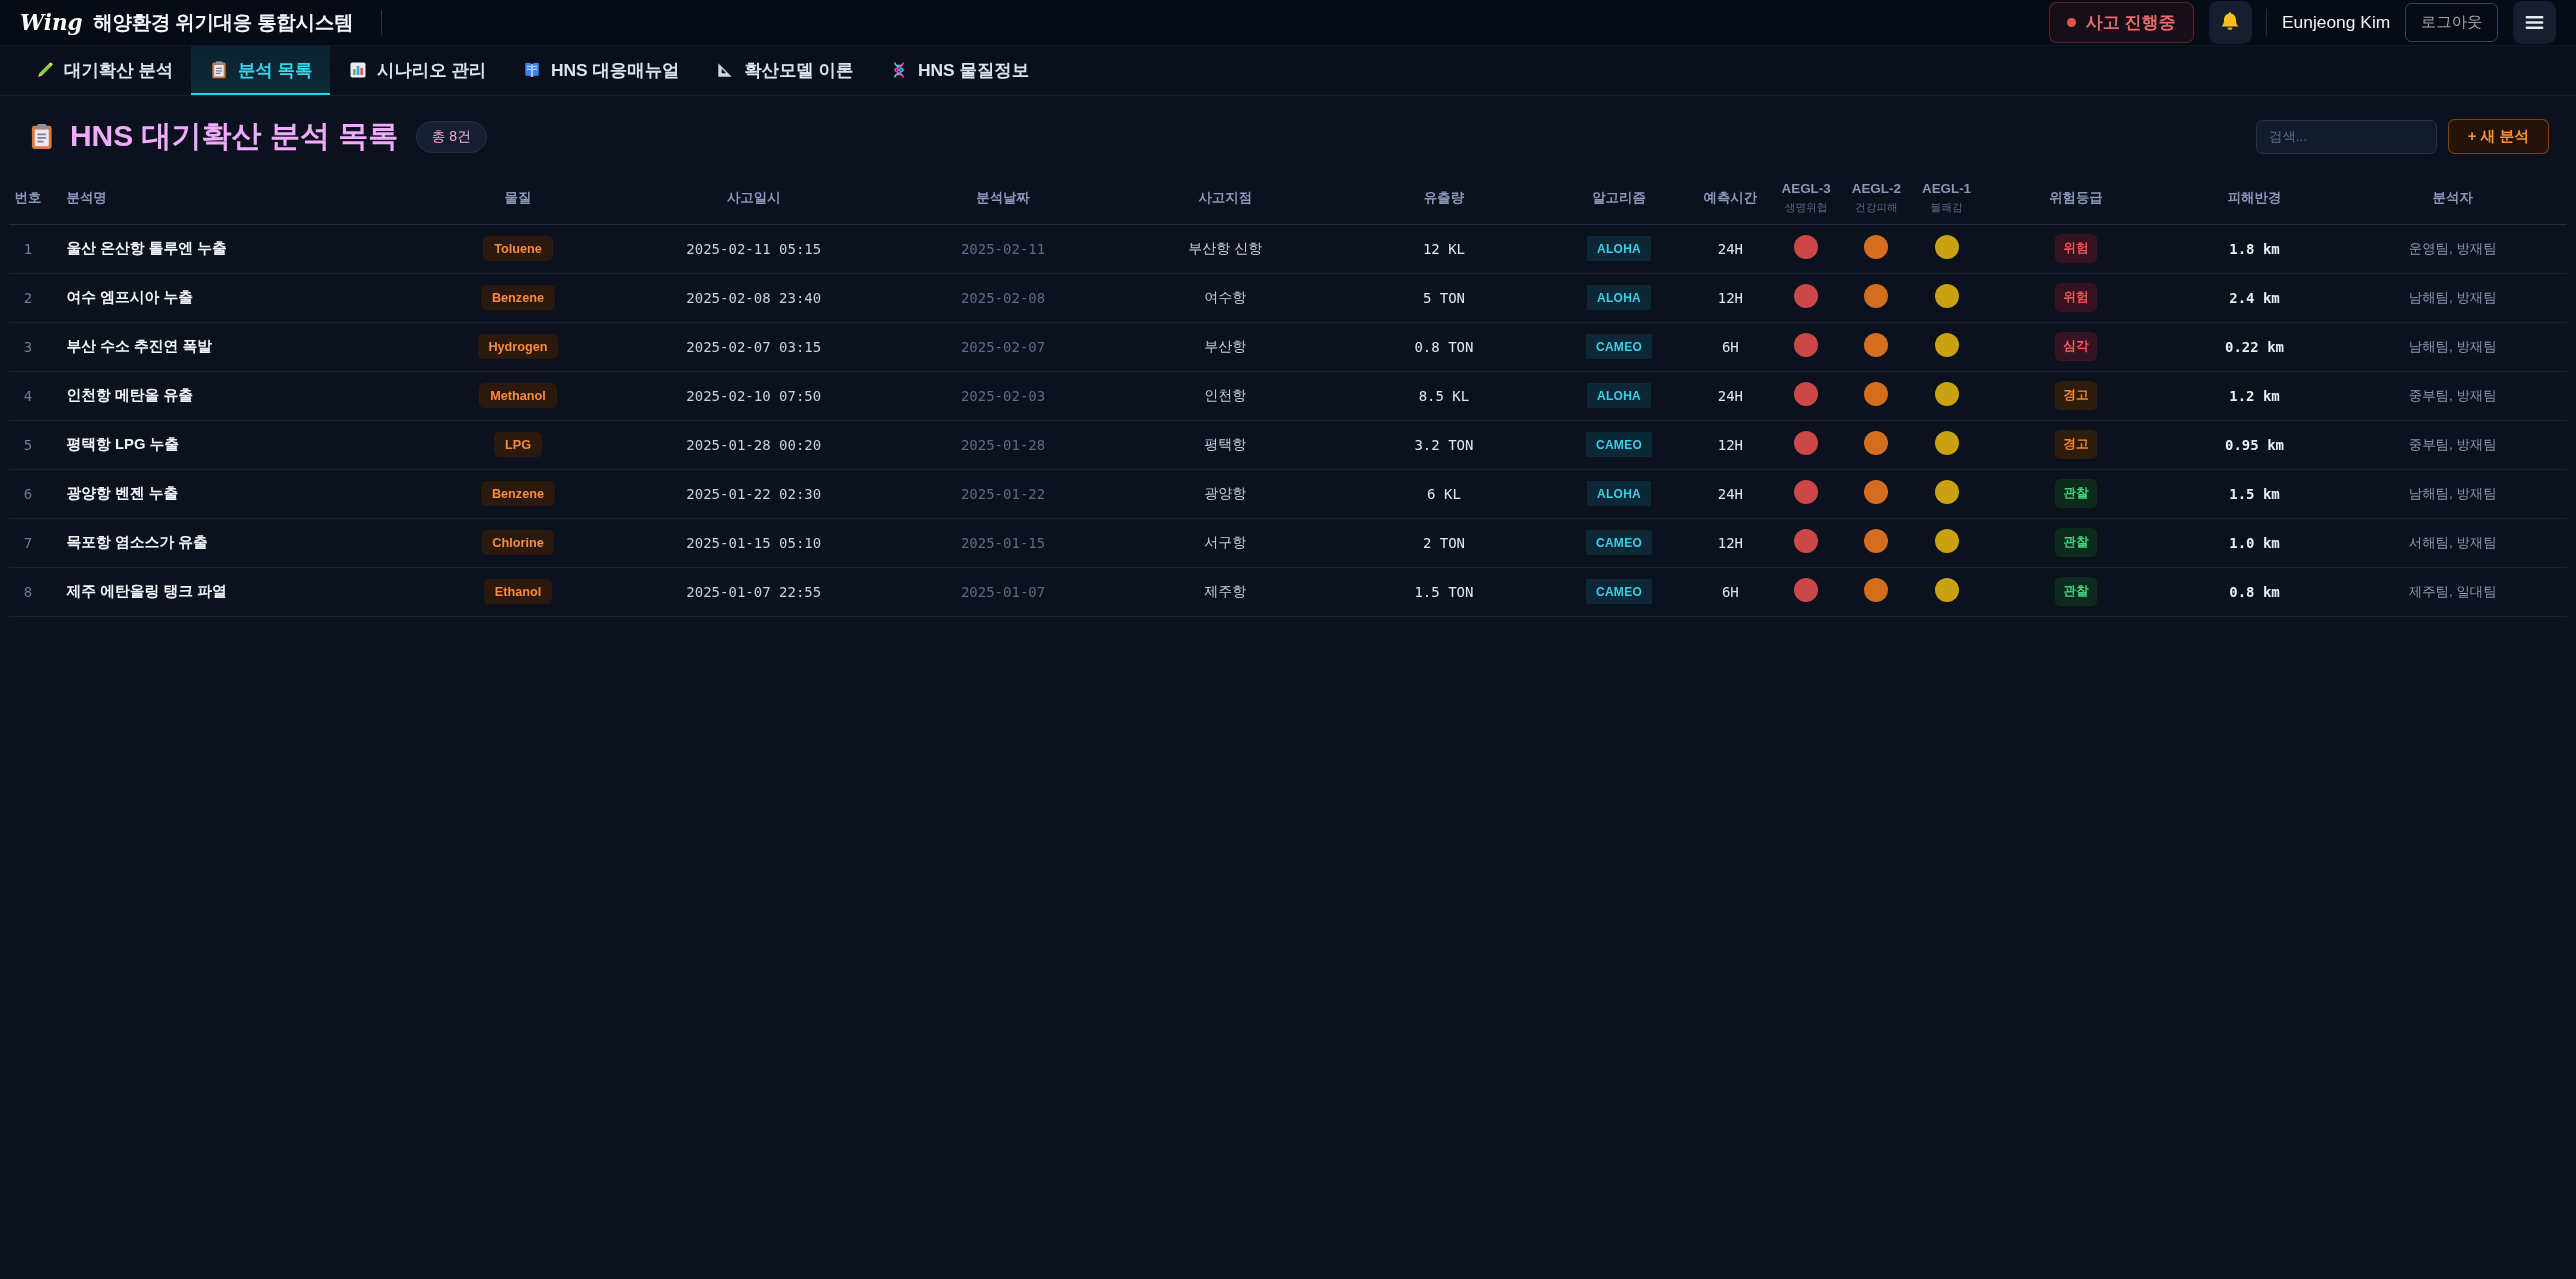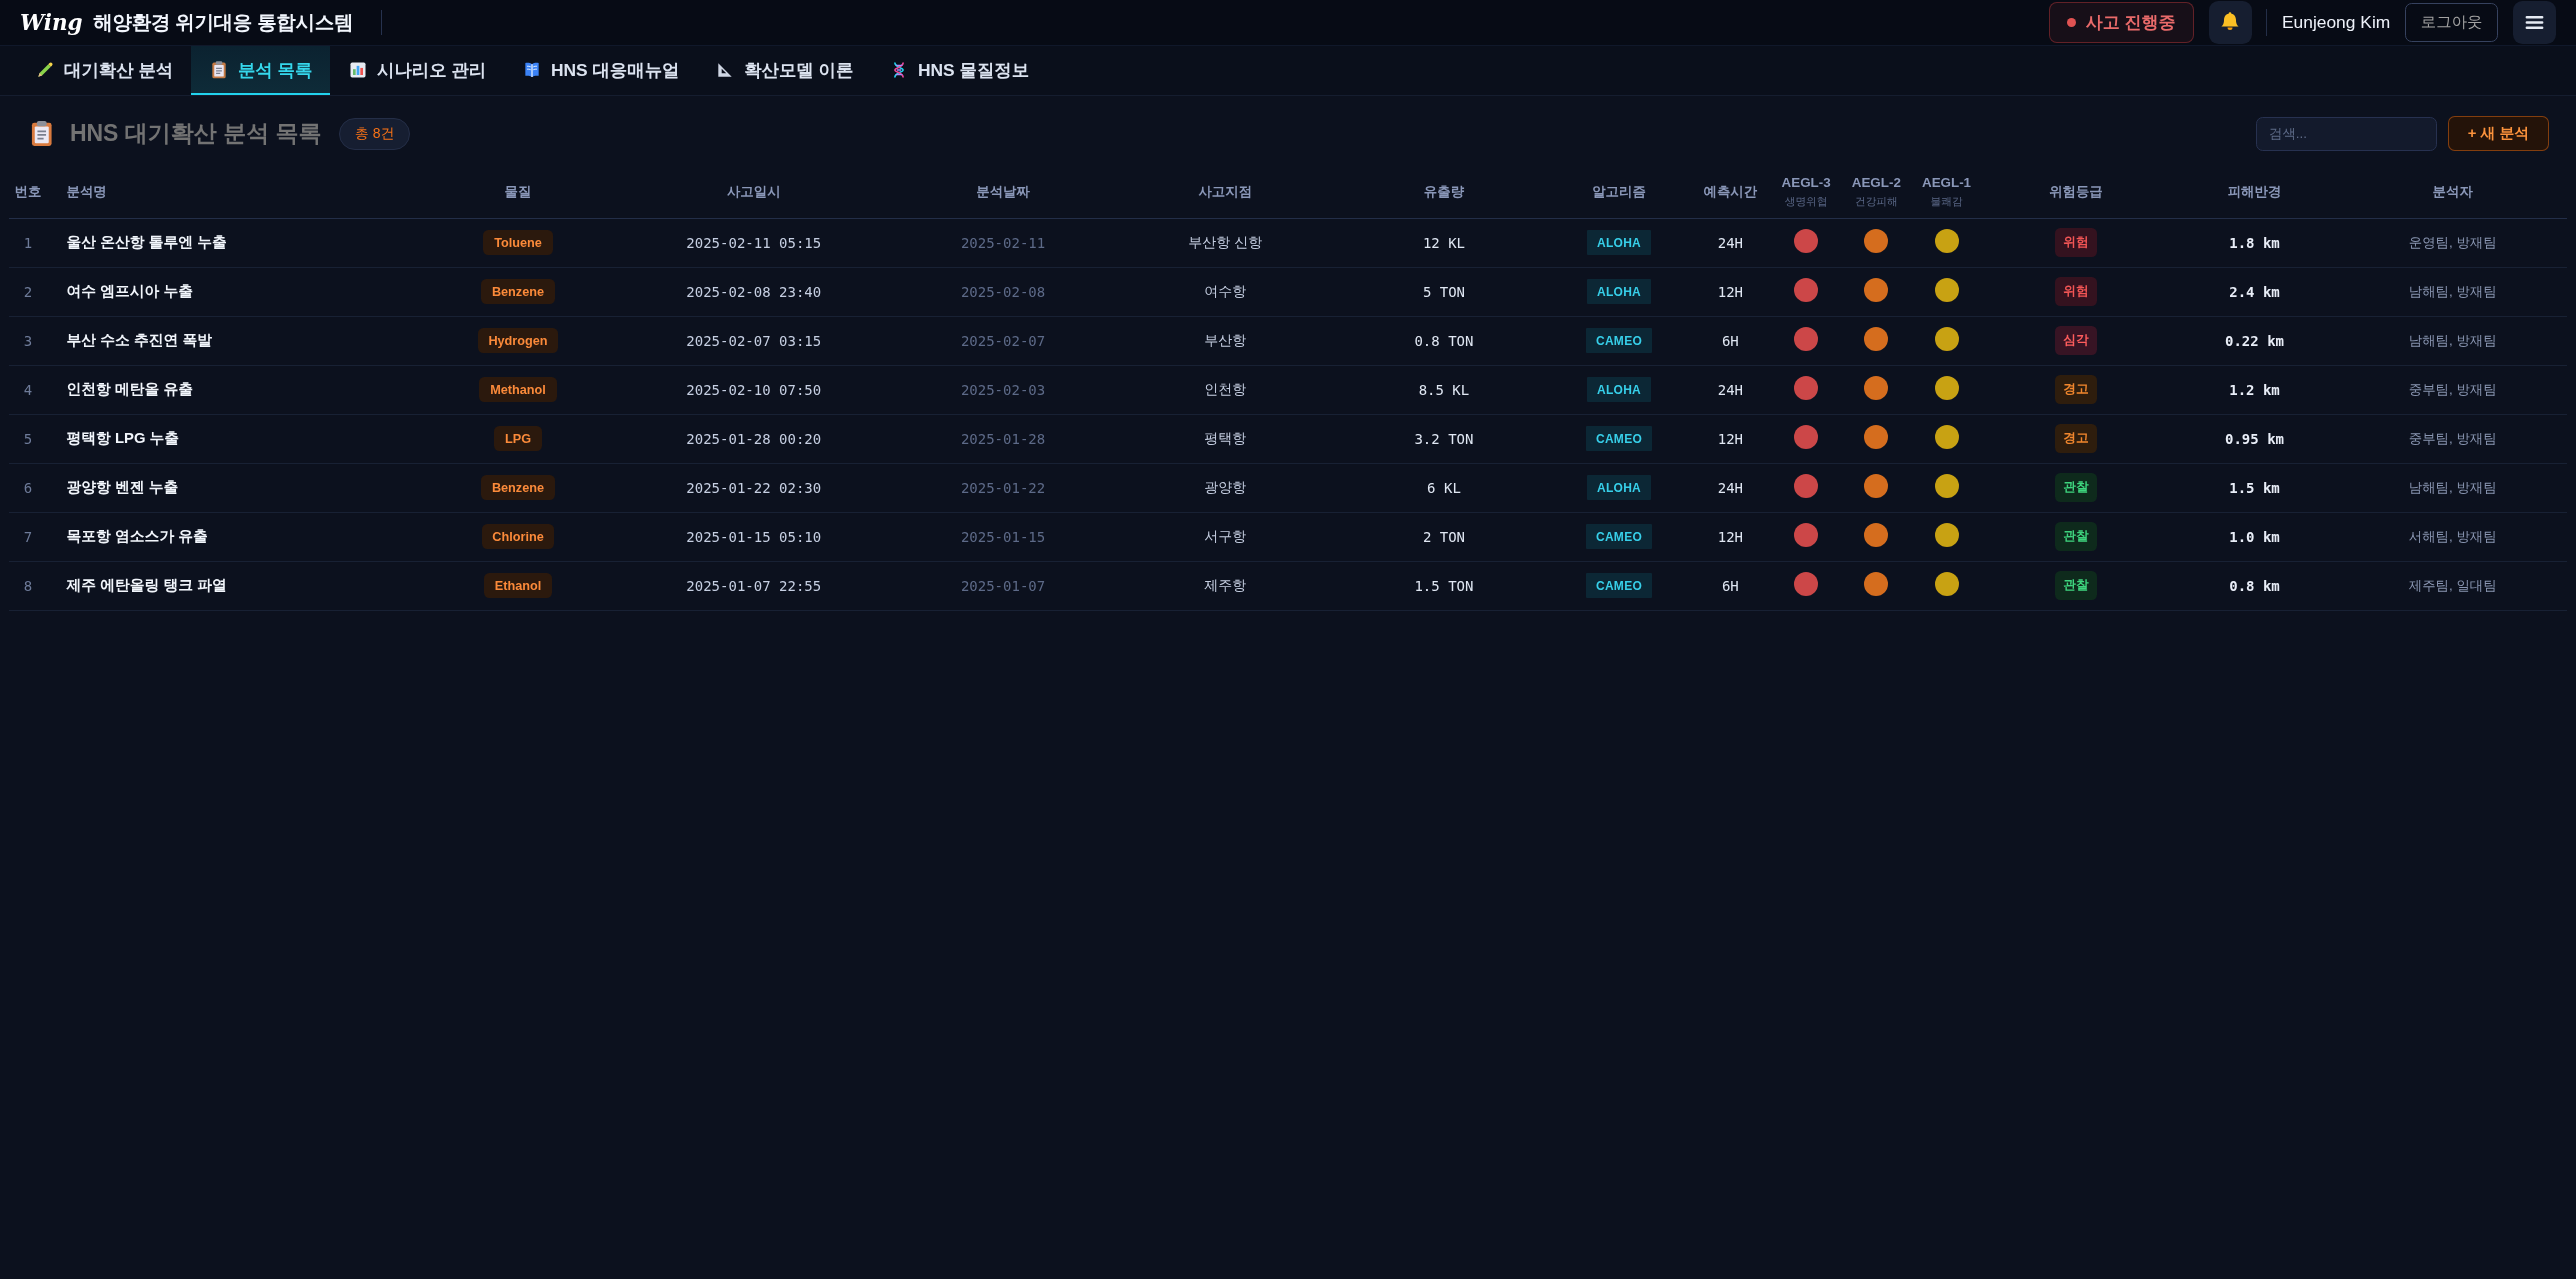--- a/index.html
+++ b/index.html
@@ -35,24 +35,24 @@
   .username { font-size: 17.4px; color: #eef2fa; white-space: nowrap; }
   .logout-btn { border: 0.7px solid #36425f; background: transparent; color: #a3a3a3; font-size: 15.4px; padding: 8px 14.8px; border-radius: 6.7px; font-family: inherit; cursor: pointer; white-space: nowrap; }
   
   .tabbar { height: 50px; background: #0a0f1b; border-bottom: 0.7px solid #151d2f; display: flex; align-items: stretch; padding: 0 17.4px; }
   .tab { display: flex; align-items: center; gap: 8.7px; padding: 0 18px; font-size: 17.4px; font-weight: 600; color: #dce3f0; cursor: pointer; white-space: nowrap; border-bottom: 2.7px solid transparent; }
   .tab.active { background: linear-gradient(180deg, #0b2230, #0e2b38); color: #35d7ec; border-bottom-color: #22d3ee; }
   .tab-icon { width: 20px; height: 20px; display: inline-flex; }
   .tab-icon svg { width: 100%; height: 100%; }
   
   .page-head { display: flex; align-items: center; padding: 20px 27px 16px 27px; }
-  .page-title { display: flex; align-items: center; gap: 13.4px; font-size: 23px; font-weight: 700; color: #737373; white-space: nowrap; }
+  .page-title { display: flex; align-items: center; gap: 13.4px; font-size: 30px; font-weight: 700; color: #f0abfc; white-space: nowrap; }
   .title-icon { width: 29.5px; height: 29.5px; display: inline-flex; }
   .title-icon svg { width: 100%; height: 100%; }
-  .count-badge { margin-left: 17.4px; background: #161e31; border: 0.7px solid #242e47; color: #f97316; font-size: 14px; padding: 6px 14.8px; border-radius: 670px; white-space: nowrap; }
+  .count-badge { margin-left: 17.4px; background: #161e31; border: 0.7px solid #242e47; color: #f9a8d4; font-size: 14px; padding: 6px 14.8px; border-radius: 670px; white-space: nowrap; }
   .head-right { margin-left: auto; display: flex; align-items: center; gap: 10.7px; }
   .search-input { width: 181px; height: 34px; background: #131a2c; border: 0.7px solid #273150; border-radius: 6.7px; color: #cdd6e8; font-size: 13.4px; padding: 0 12px; font-family: inherit; outline: none; }
   .search-input::placeholder { color: #5e6b88; }
   .new-btn { height: 35px; padding: 0 19px; background: #241309; border: 0.7px solid rgba(249,115,22,.45); color: #fb923c; font-size: 14.8px; font-weight: 700; border-radius: 6.7px; font-family: inherit; cursor: pointer; white-space: nowrap; }
   
   .table-wrap { padding: 0 9.4px; }
   table { width: 100%; border-collapse: collapse; table-layout: fixed; }
   th { height: 51px; font-size: 13.4px; color: #8a97b8; font-weight: 600; padding: 5.4px 4px; border-bottom: 0.7px solid #232e48; text-align: center; vertical-align: middle; }
   th.name-h { text-align: left; padding-left: 20px; }
   th.num-h { word-break: break-all; line-height: 1.4; }

